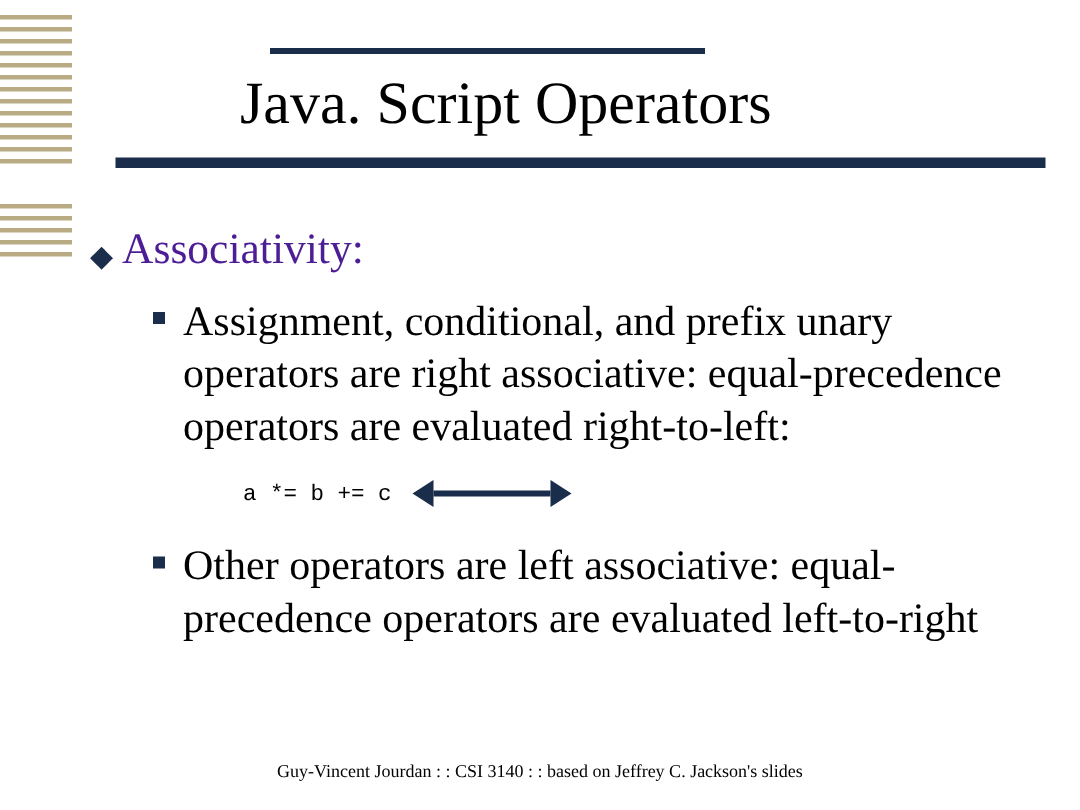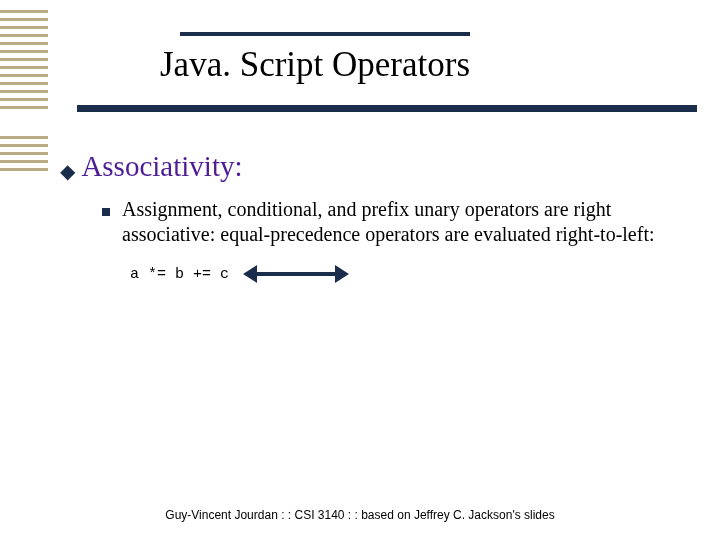--- a/index.html
+++ b/index.html
@@ -34,21 +34,21 @@
     left: 180px;
     top: 32px;
     width: 290px;
     height: 4px;
     background: #1a2d4a;
   }
   .title {
     position: absolute;
     left: 160px;
     top: 45px;
-    font-size: 35px;
+    font-size: 40px;
     font-weight: normal;
     color: #000;
     font-family: "Times New Roman", serif;
   }
   .title-rule-bottom {
     position: absolute;
     left: 77px;
     top: 105px;
     width: 620px;
     height: 7px;
@@ -89,27 +89,27 @@
   }
   .square {
     width: 8px;
     height: 8px;
     background: #1a2d4a;
     margin-right: 12px;
     margin-top: 11px;
     flex-shrink: 0;
   }
   .sub-text {
-    font-size: 20px;
+    font-size: 28px;
     color: #000;
     line-height: 1.25;
     font-family: "Times New Roman", serif;
   }
   .code-diagram {
-    margin-left: 70px;
+    margin-left: 102px;
     margin-top: 18px;
     margin-bottom: 22px;
     display: flex;
     align-items: center;
     gap: 14px;
   }
   .code-snippet {
     font-family: "Courier New", monospace;
     font-size: 15px;
     color: #000;
@@ -134,21 +134,21 @@
     width: 0; height: 0;
     border-top: 9px solid transparent;
     border-bottom: 9px solid transparent;
     border-left: 14px solid #1a2d4a;
   }
   .footer {
     position: absolute;
     bottom: 18px;
     width: 100%;
     text-align: center;
-    font-family: Liberation Sans, sans-serif;
+    font-family: Liberation Serif, serif;
     font-size: 12px;
     color: #000;
   }
 </style>
 </head>
 <body>
 
 <div class="stripes">
   <div class="stripe"></div>
     <div class="stripe"></div>
@@ -191,15 +191,21 @@
 
   <div class="code-diagram">
     <span class="code-snippet">a *= b += c</span>
     <div class="arrow-wrap">
       <div class="arrow-head-left"></div>
       <div class="arrow-line"></div>
       <div class="arrow-head-right"></div>
     </div>
   </div>
 
+  <div class="sub">
+    <div class="sub-row">
+      <div class="square"></div>
+      <div class="sub-text">Other operators are left associative: equal-precedence operators are evaluated left-to-right</div>
+    </div>
+  </div>
 </div>
 
 <div class="footer">Guy-Vincent Jourdan : : CSI 3140 : : based on Jeffrey C. Jackson's slides</div>
 
 </body></html>

